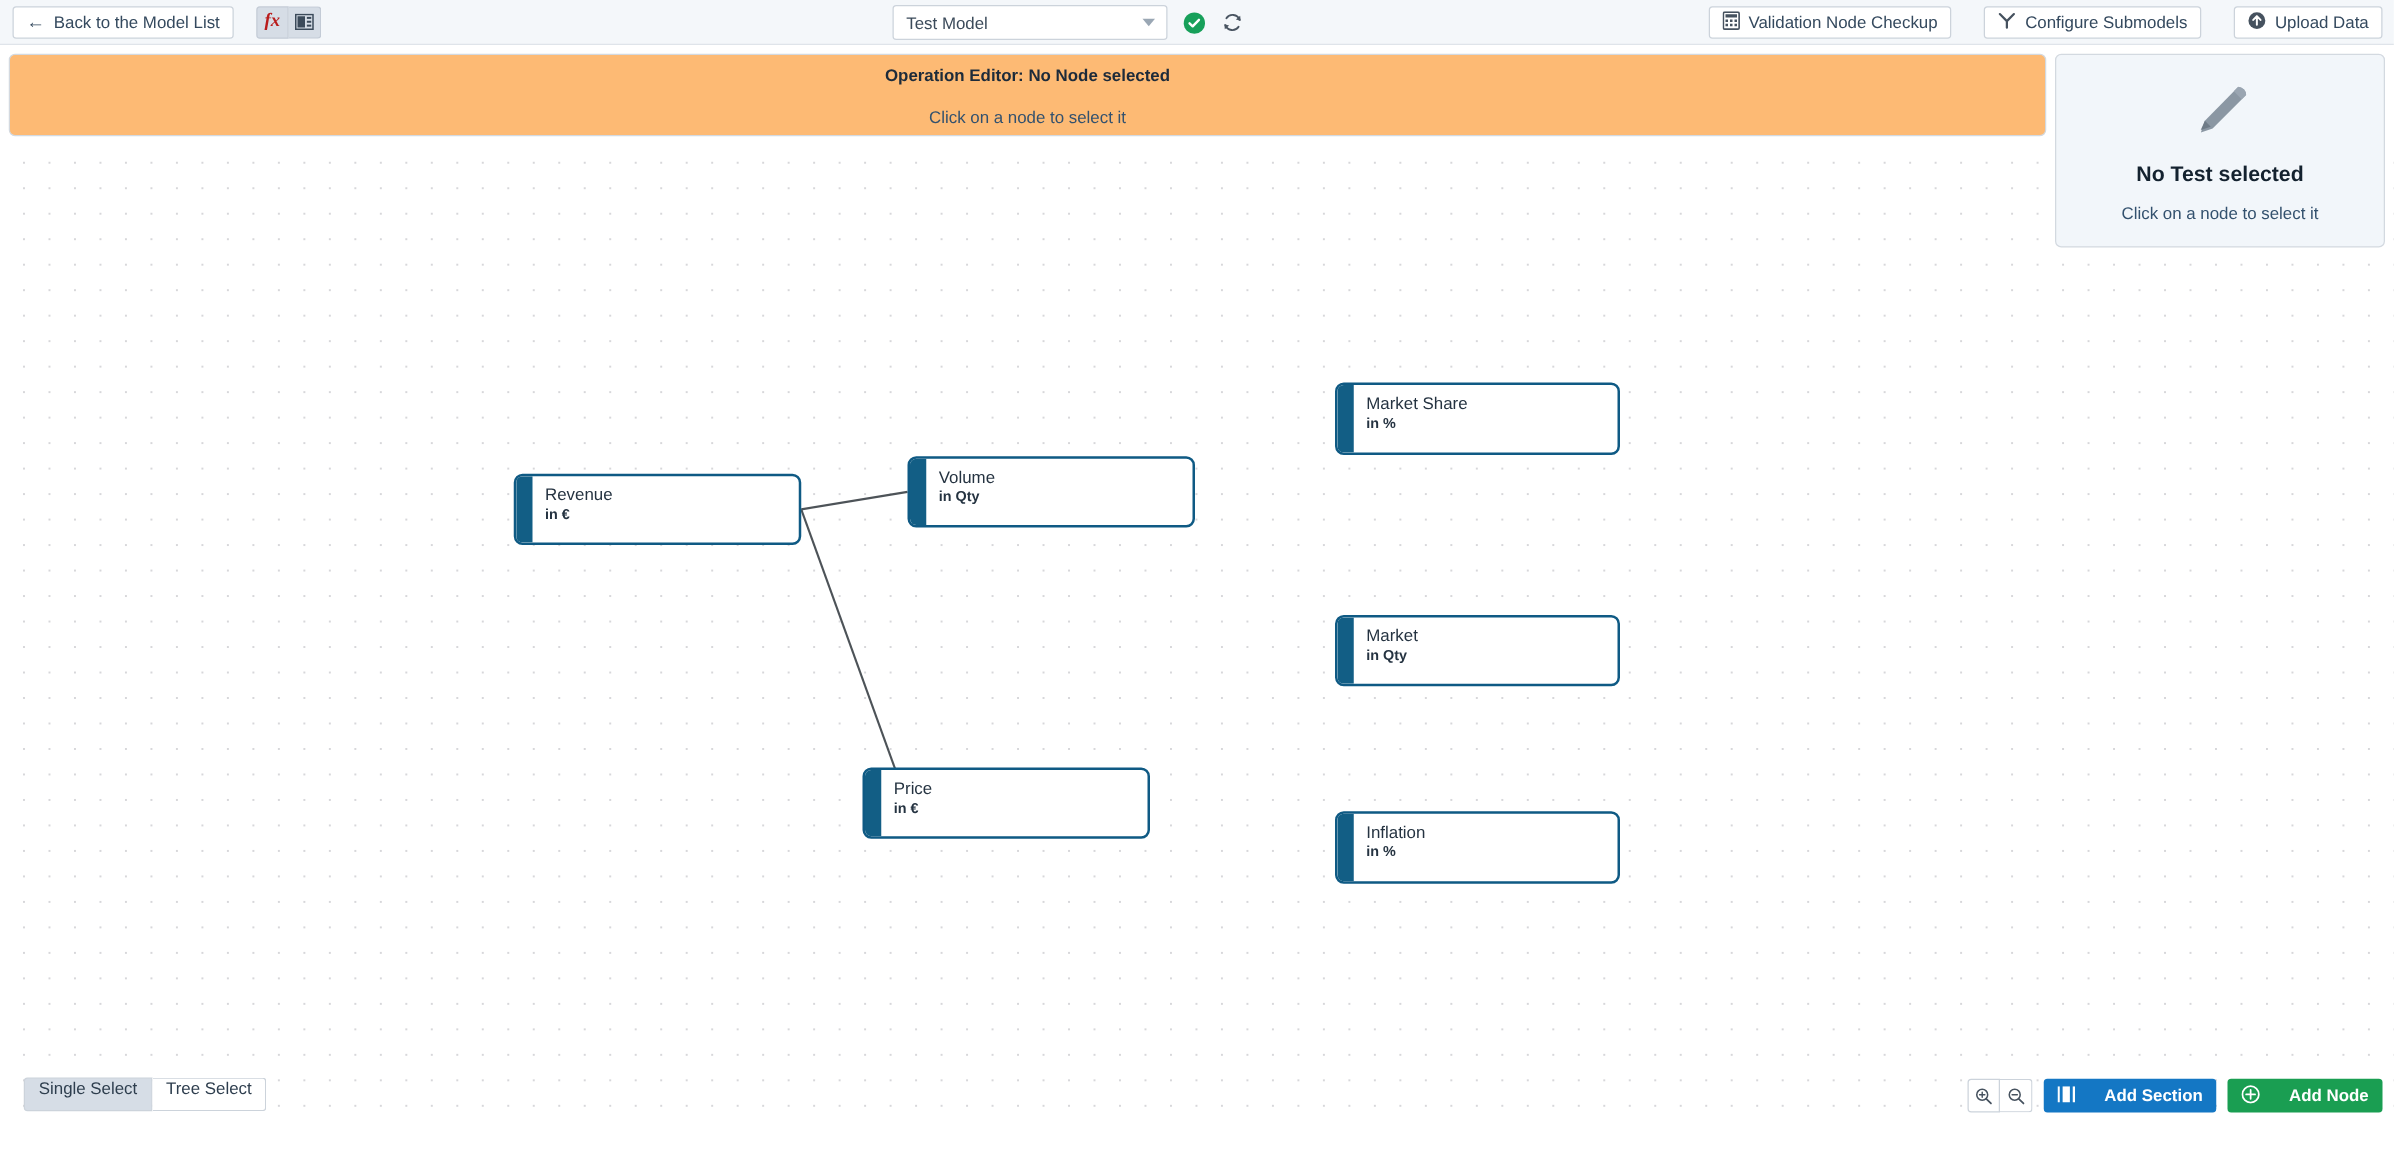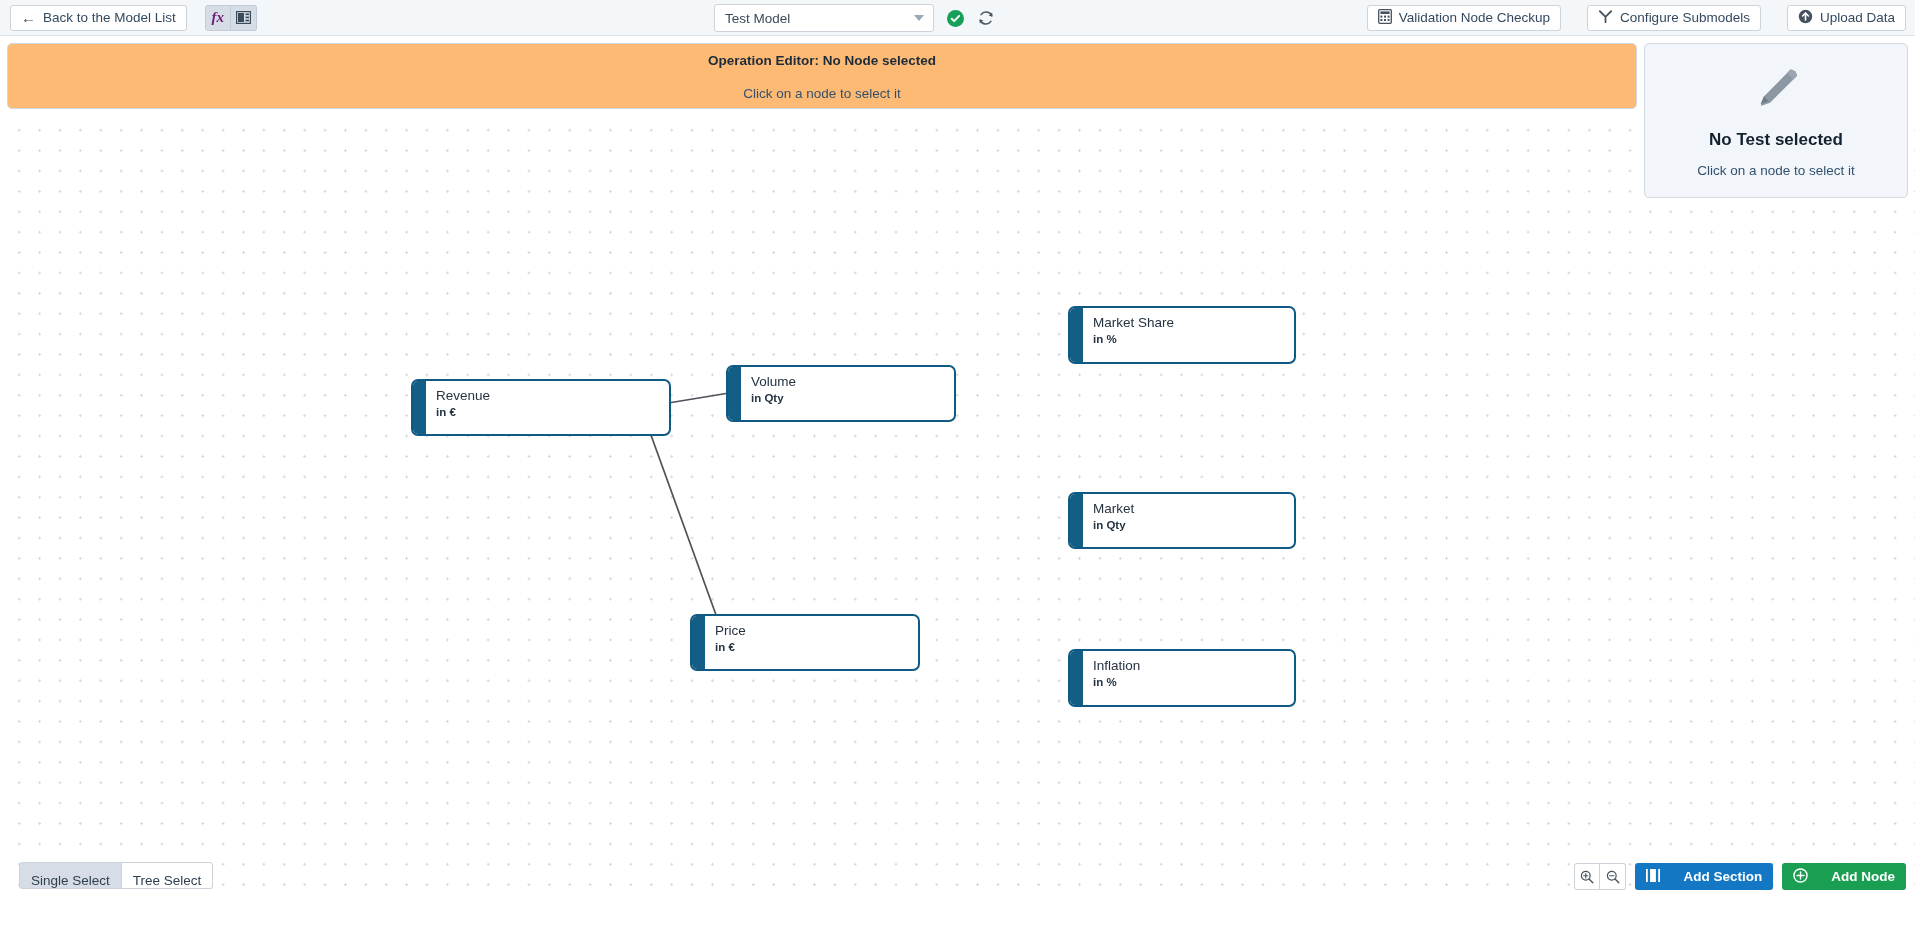--- a/index.html
+++ b/index.html
@@ -45,21 +45,21 @@
   #toggle-group {
     margin-left: 18px;
     display: flex;
   }
   .toggle-btn {
     width: 26px; height: 26px;
     background: #d6dde6;
     border: 1px solid #c3cbd6;
     display: flex; align-items: center; justify-content: center;
     cursor: pointer;
-    color: #701a75;
+    color: #b91c1c;
   }
   .toggle-btn:first-child { border-radius: 3px 0 0 3px; }
   .toggle-btn:last-child  { border-radius: 0 3px 3px 0; border-left: none; }
   .toggle-btn.fx { font-family: "Liberation Serif", serif; font-style: italic; font-size: 15px; font-weight: 600;}
 
   #model-area {
     position: absolute;
     left: 714px; top: 4px;
     display: flex;
     align-items: center;
@@ -210,21 +210,21 @@
     display: flex;
     z-index: 5;
   }
   .sel-btn {
     height: 27px;
     padding: 0 11px;
     font-size: 13.5px;
     color: #2e3e4e;
     background: #ffffff;
     border: 1px solid #ccd3db;
-    display: flex; align-items: flex-end;
+    display: flex; align-items: flex-start;
     cursor: pointer;
   }
   .sel-btn.active { background: #d6dde6; }
   .sel-btn:first-child { border-radius: 3px 0 0 3px; }
   .sel-btn:last-child  { border-radius: 0 3px 3px 0; border-left: none; }
 
   #bottom-right {
     position: absolute;
     right: 9px; bottom: 12px;
     display: flex;
@@ -360,21 +360,21 @@
   <div id="rp-title">No Test selected</div>
   <div id="rp-sub">Click on a node to select it</div>
 </div>
 
 <div id="canvas">
   <svg id="edges">
       <line x1="641" y1="294.5" x2="726" y2="280.5" stroke="#4d5358" stroke-width="1.7"></line>
       <line x1="641" y1="294.5" x2="726" y2="529.5" stroke="#4d5358" stroke-width="1.7"></line>
     </svg>
   <div id="node-layer">
-      <div class="node" style="left: 411px; top: 266px; width: 260px; height: 57px; border-color: rgb(15, 90, 132);">
+      <div class="node" style="left: 411px; top: 266px; width: 230px; height: 57px; border-color: rgb(15, 90, 132);">
         <div class="accent" style="background: rgb(18, 94, 133);"></div>
         <div class="n-name">Revenue</div>
         <div class="n-unit">in €</div>
       </div>
       <div class="node" style="left: 726px; top: 252px; width: 230px; height: 57px; border-color: rgb(15, 90, 132);">
         <div class="accent" style="background: rgb(18, 94, 133);"></div>
         <div class="n-name">Volume</div>
         <div class="n-unit">in Qty</div>
       </div>
       <div class="node" style="left: 690px; top: 501px; width: 230px; height: 57px; border-color: rgb(15, 90, 132);">

